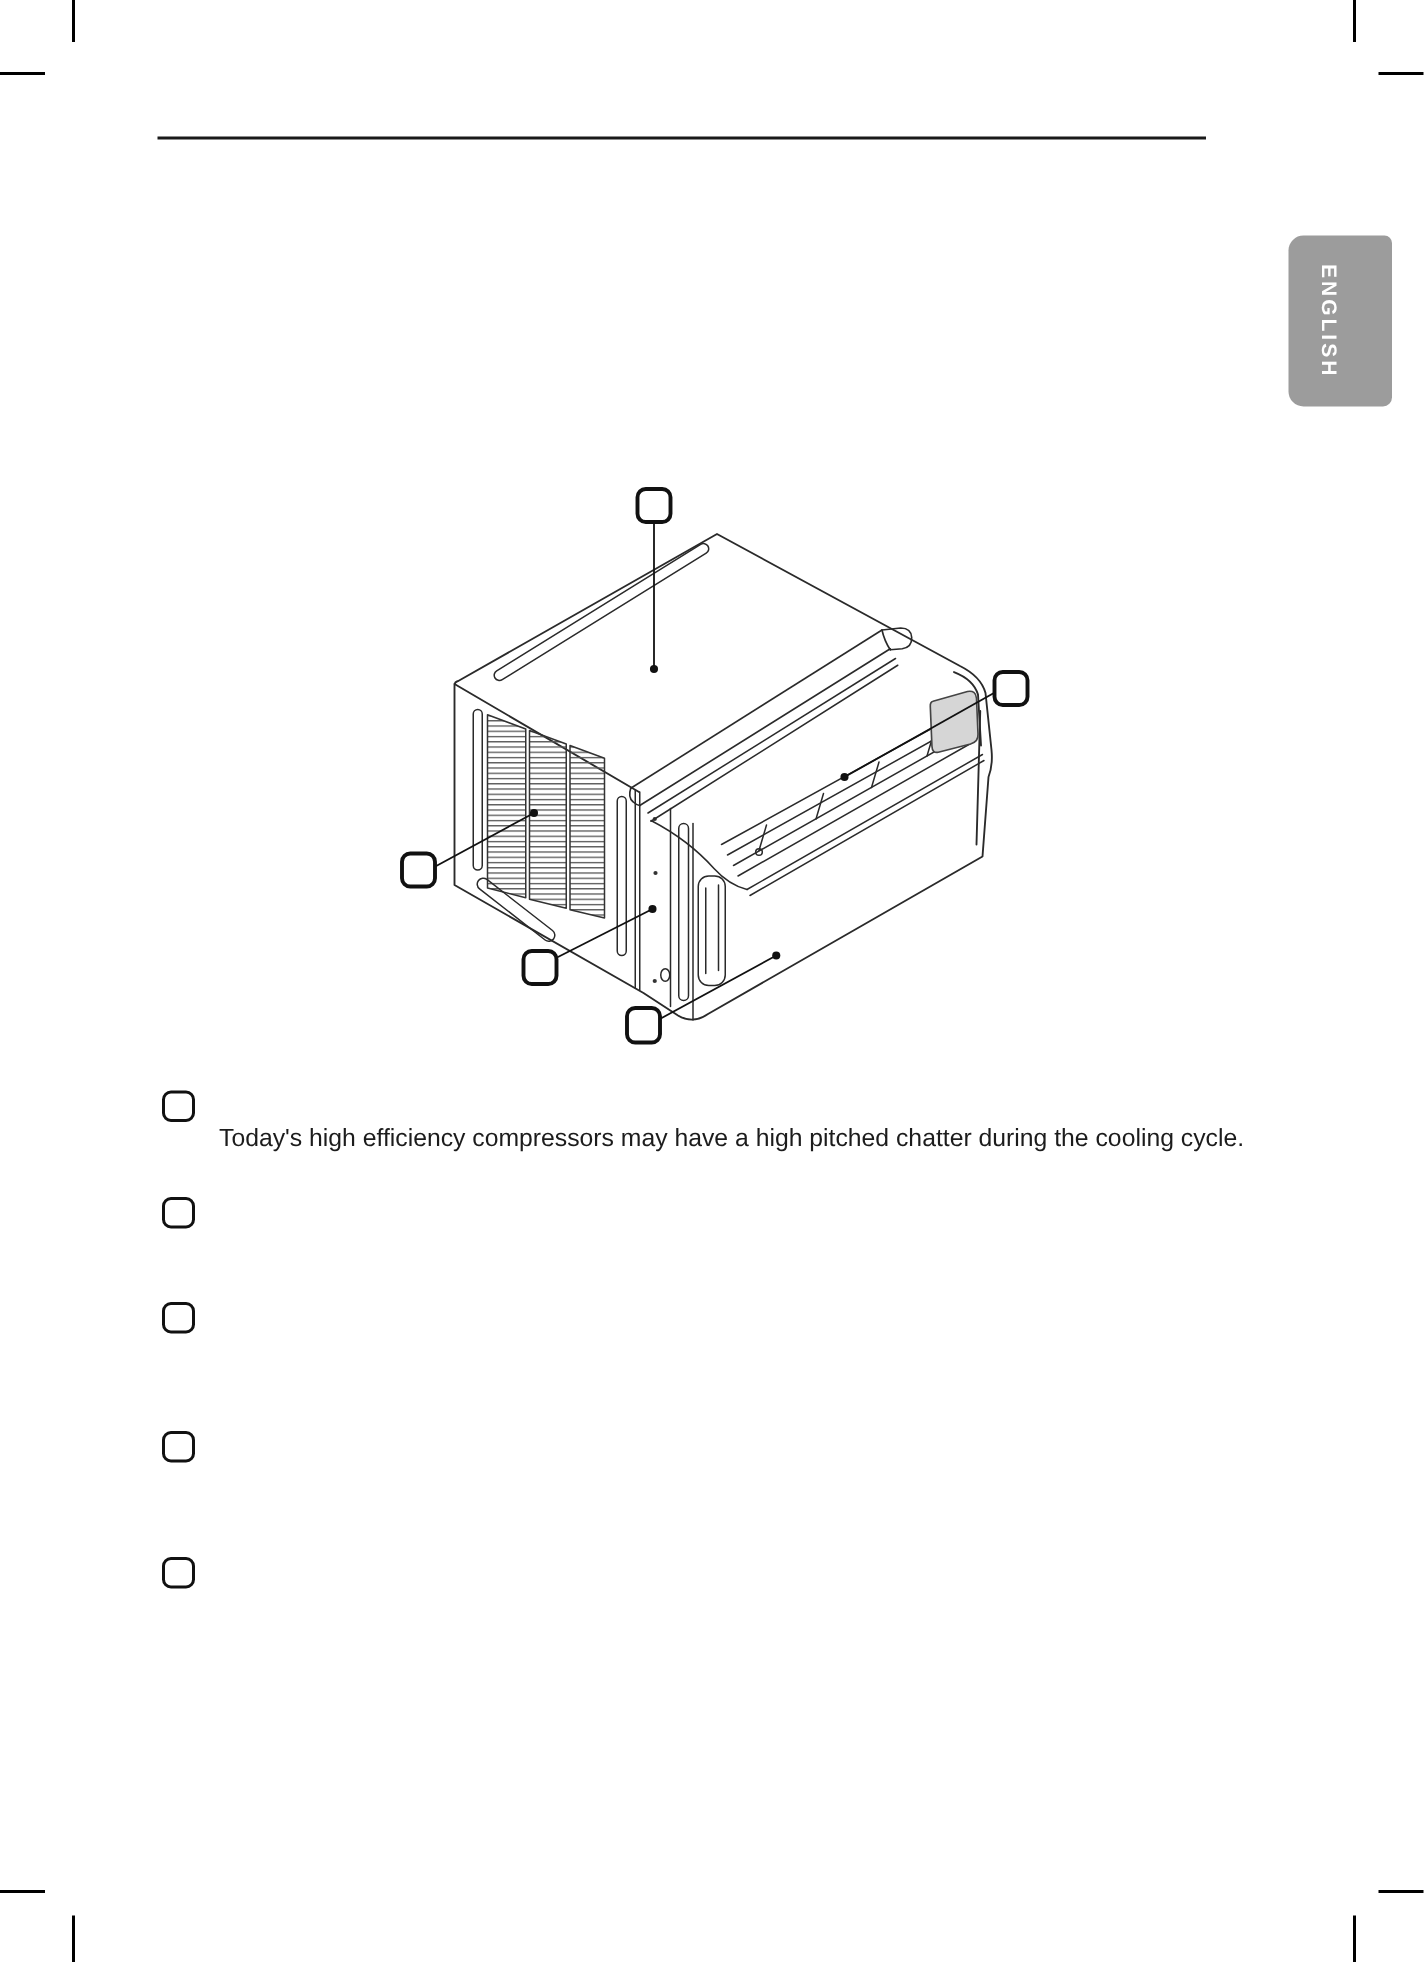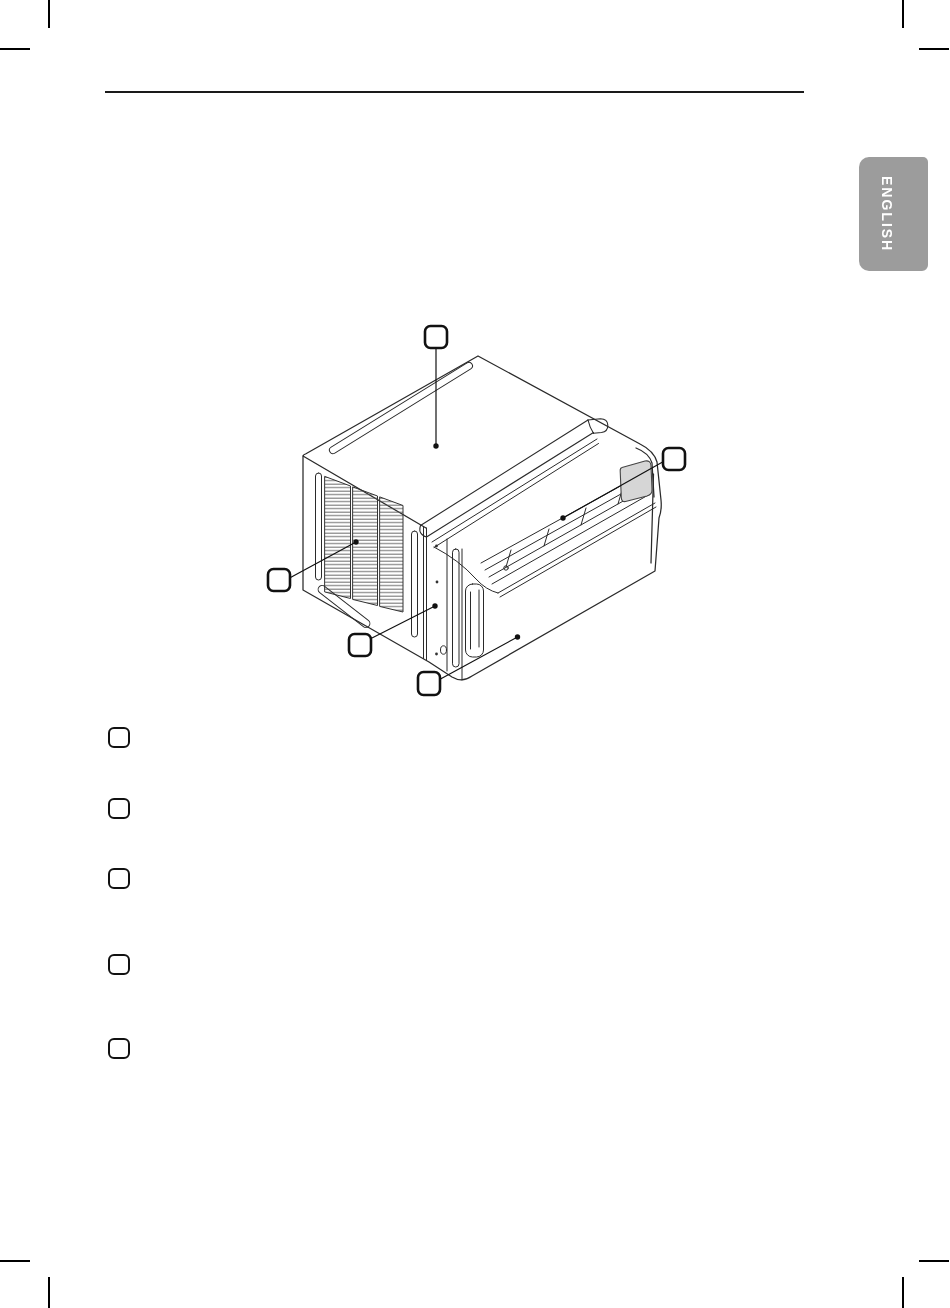--- a/index.html
+++ b/index.html
@@ -150,14 +150,15 @@
       <rect x="418" y="672" width="22" height="23" rx="5.5"></rect>
     </g>
   </svg>
 
   <div class="itembox" style="top:727px;"></div>
   <div class="itembox" style="top:798px;"></div>
   <div class="itembox" style="top:868px;"></div>
   <div class="itembox" style="top:954px;"></div>
   <div class="itembox" style="top:1038px;"></div>
 
+  <p class="note">Today's high efficiency compressors may have a high pitched chatter during the cooling cycle.</p>
 
 </div>
 
 </body></html>

